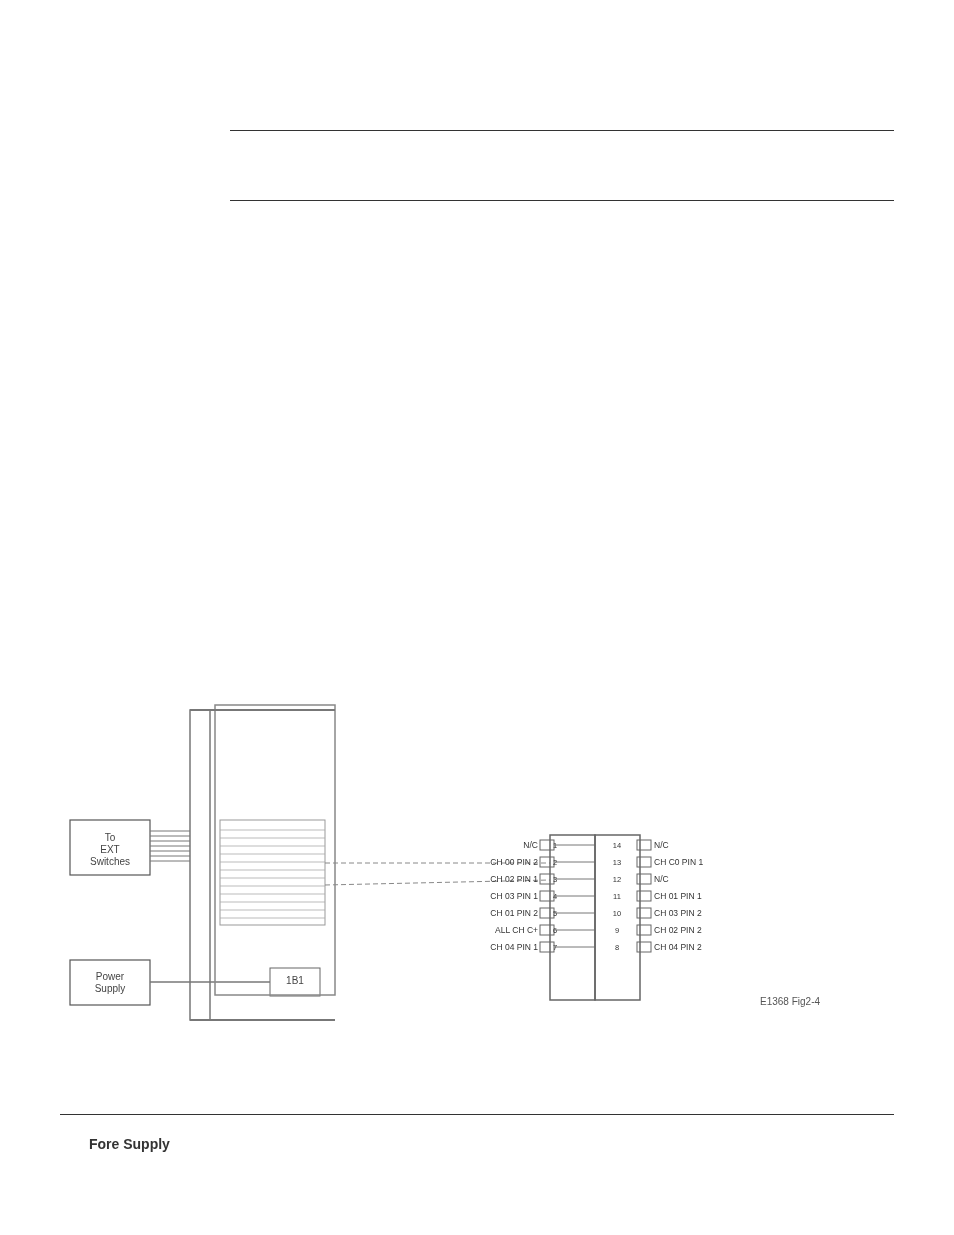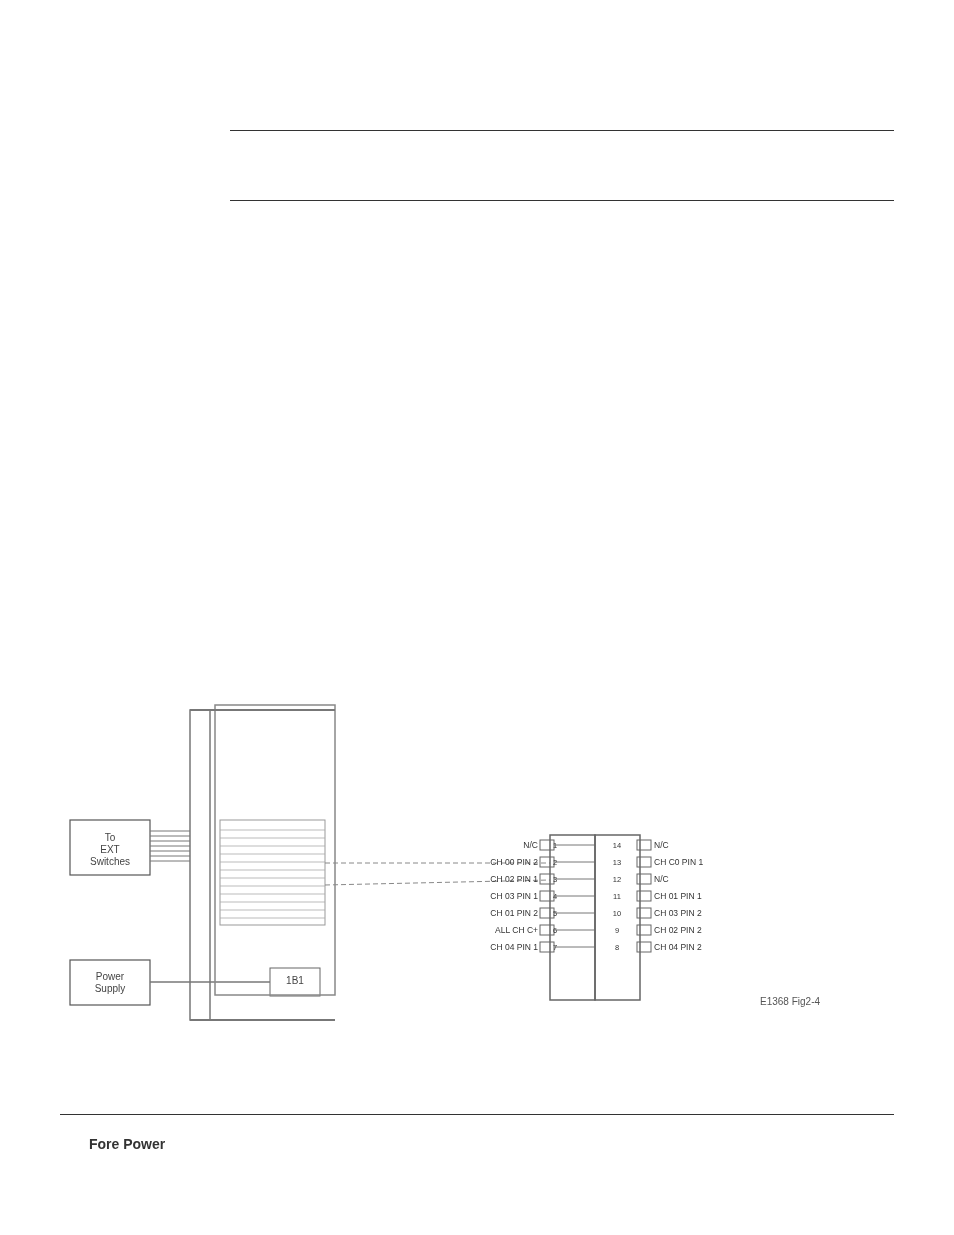--- a/index.html
+++ b/index.html
@@ -201,16 +201,16 @@
       <text x="557" y="300" text-anchor="middle" font-size="7.5" fill="#333">8</text>
 
       <text x="700" y="355" text-anchor="start" font-size="10" fill="#555">E1368 Fig2-4</text>
 
     </svg>
   </div>
 
   <div class="hr-footer"></div>
 
   <div class="footer-text">
-    <span>Fore Power</span>
+    <span>Fore Supply</span>
   </div>
 
 </div>
 
 </body></html>

